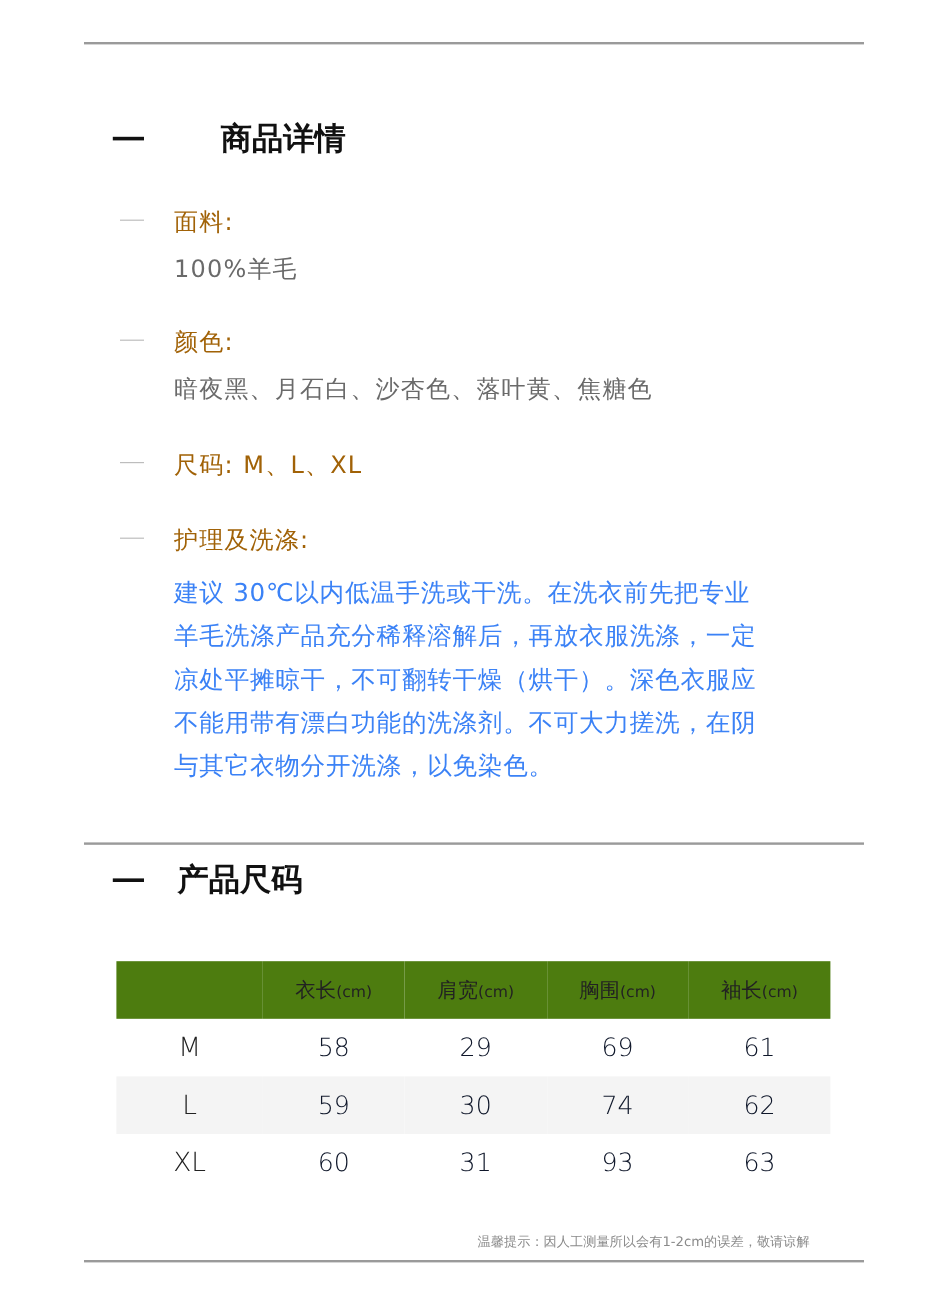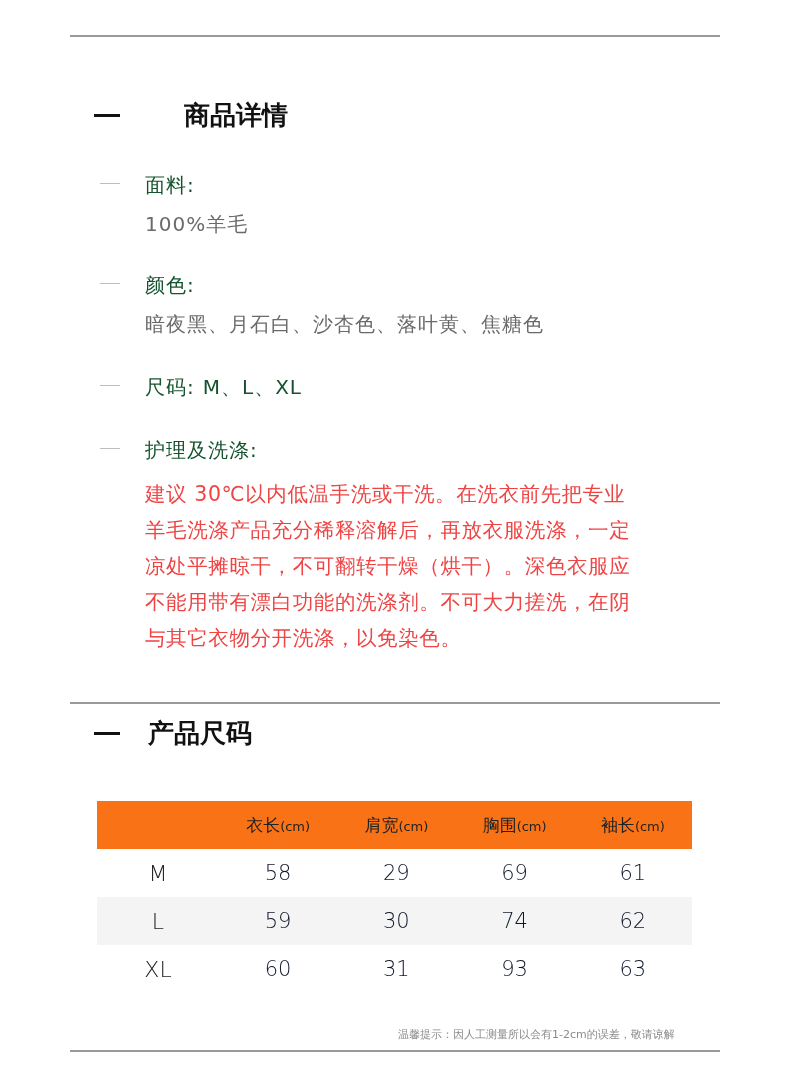--- a/index.html
+++ b/index.html
@@ -14,32 +14,32 @@
     }
     .section-title .dash {
       display: inline-block; width: 26px; height: 3px; background: #111111; margin-right: 28px;
     }
     .item { position: absolute; left: 100px; width: 620px; }
     .item .row { display: flex; align-items: baseline; }
     .item .bullet {
       display: inline-block; width: 20px; height: 1px; background: #bdbdbd;
       margin-right: 25px; position: relative; top: -8px; flex: none;
     }
-    .label { font-size: 20px; color: #14532d; letter-spacing: 1px; }
+    .label { font-size: 20px; color: #a16207; letter-spacing: 1px; }
     .value { font-size: 20px; color: #6a6a6a; letter-spacing: 1px; margin-left: 45px; margin-top: 12px; }
     .care-text {
       position: absolute; left: 145px; width: 545px;
-      font-size: 20.5px; line-height: 36px; color: #ef4444; letter-spacing: 0.6px;
+      font-size: 20.5px; line-height: 36px; color: #3b82f6; letter-spacing: 0.6px;
     }
     table.size {
       position: absolute; left: 97px; top: 801px; width: 595px;
       border-collapse: collapse; font-family: "DejaVu Sans", sans-serif;
     }
     table.size th {
-      background: #f97316; height: 48px; font-weight: normal; font-size: 17px; color: #222222;
+      background: #4d7c0f; height: 48px; font-weight: normal; font-size: 17px; color: #222222;
       text-align: center; padding: 0;
     }
     table.size th small { font-size: 13px; }
     table.size td {
       height: 48px; text-align: center; font-size: 21px; color: #0f172a; padding: 0;
       font-weight: 300;
     }
     table.size td.size-name { color: #222222; font-size: 22px; width: 122px; }
     table.size tr.alt td { background: #f4f4f4; }
     .note {

